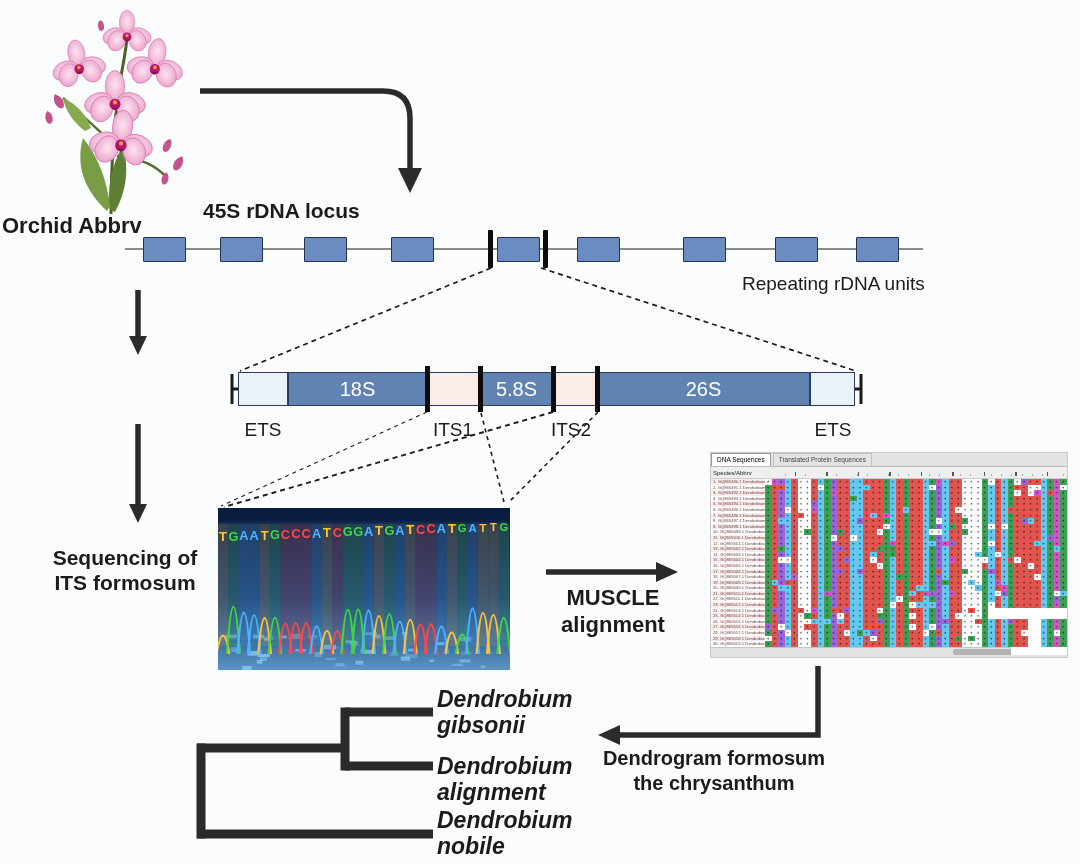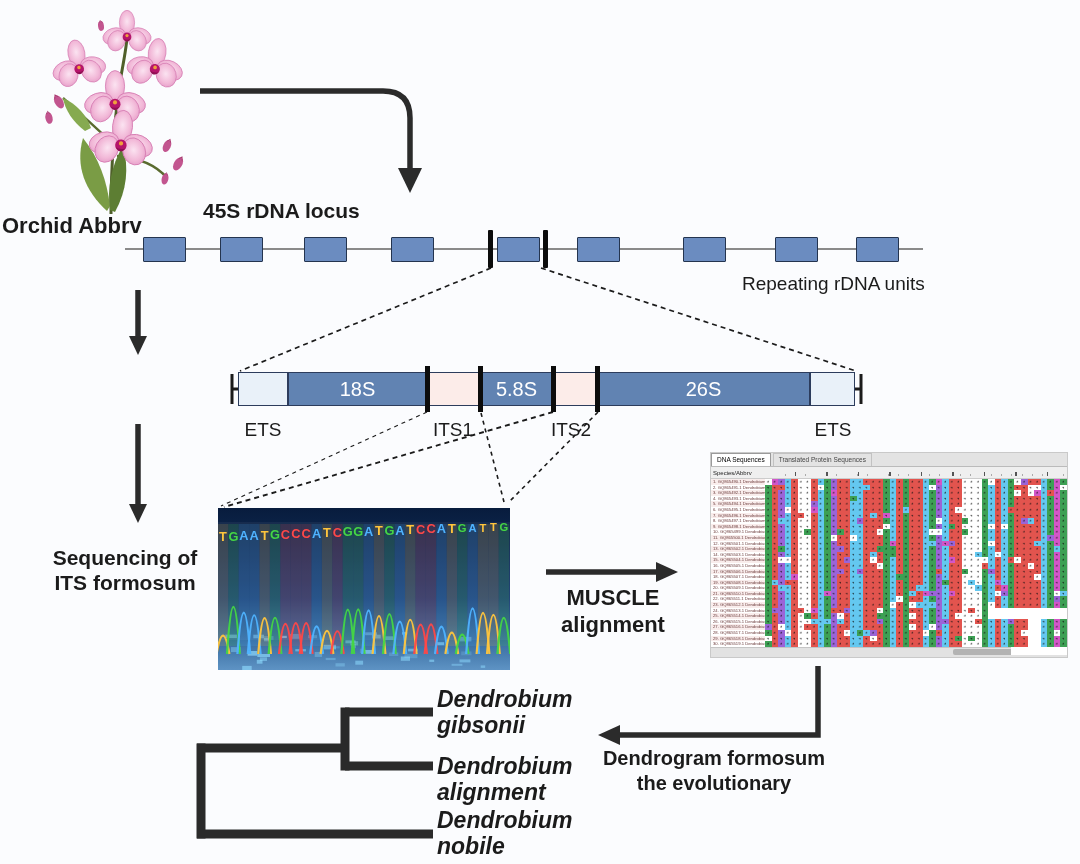--- a/index.html
+++ b/index.html
@@ -167,21 +167,21 @@
     <div>ITS formosum</div>
   </div>
 
   <div class="abs lbl bold ctr" style="left:538px;top:584px;width:150px;font-size:22px;line-height:27px;">
     <div>MUSCLE</div>
     <div>alignment</div>
   </div>
 
   <div class="abs lbl bold ctr" style="left:598px;top:746px;width:232px;font-size:20px;line-height:25px;">
     <div>Dendrogram formosum</div>
-    <div>the evolutionary</div>
+    <div>the chrysanthum</div>
   </div>
 
   <div id="locus-units">
       <div class="unit" style="left: 143px; top: 237px;"></div>
       <div class="unit" style="left: 220px; top: 237px;"></div>
       <div class="unit" style="left: 304px; top: 237px;"></div>
       <div class="unit" style="left: 391px; top: 237px;"></div>
       <div class="unit" style="left: 497px; top: 237px;"></div>
       <div class="unit-bar" style="left: 488px; top: 230px;"></div>
       <div class="unit-bar" style="left: 543px; top: 230px;"></div>

